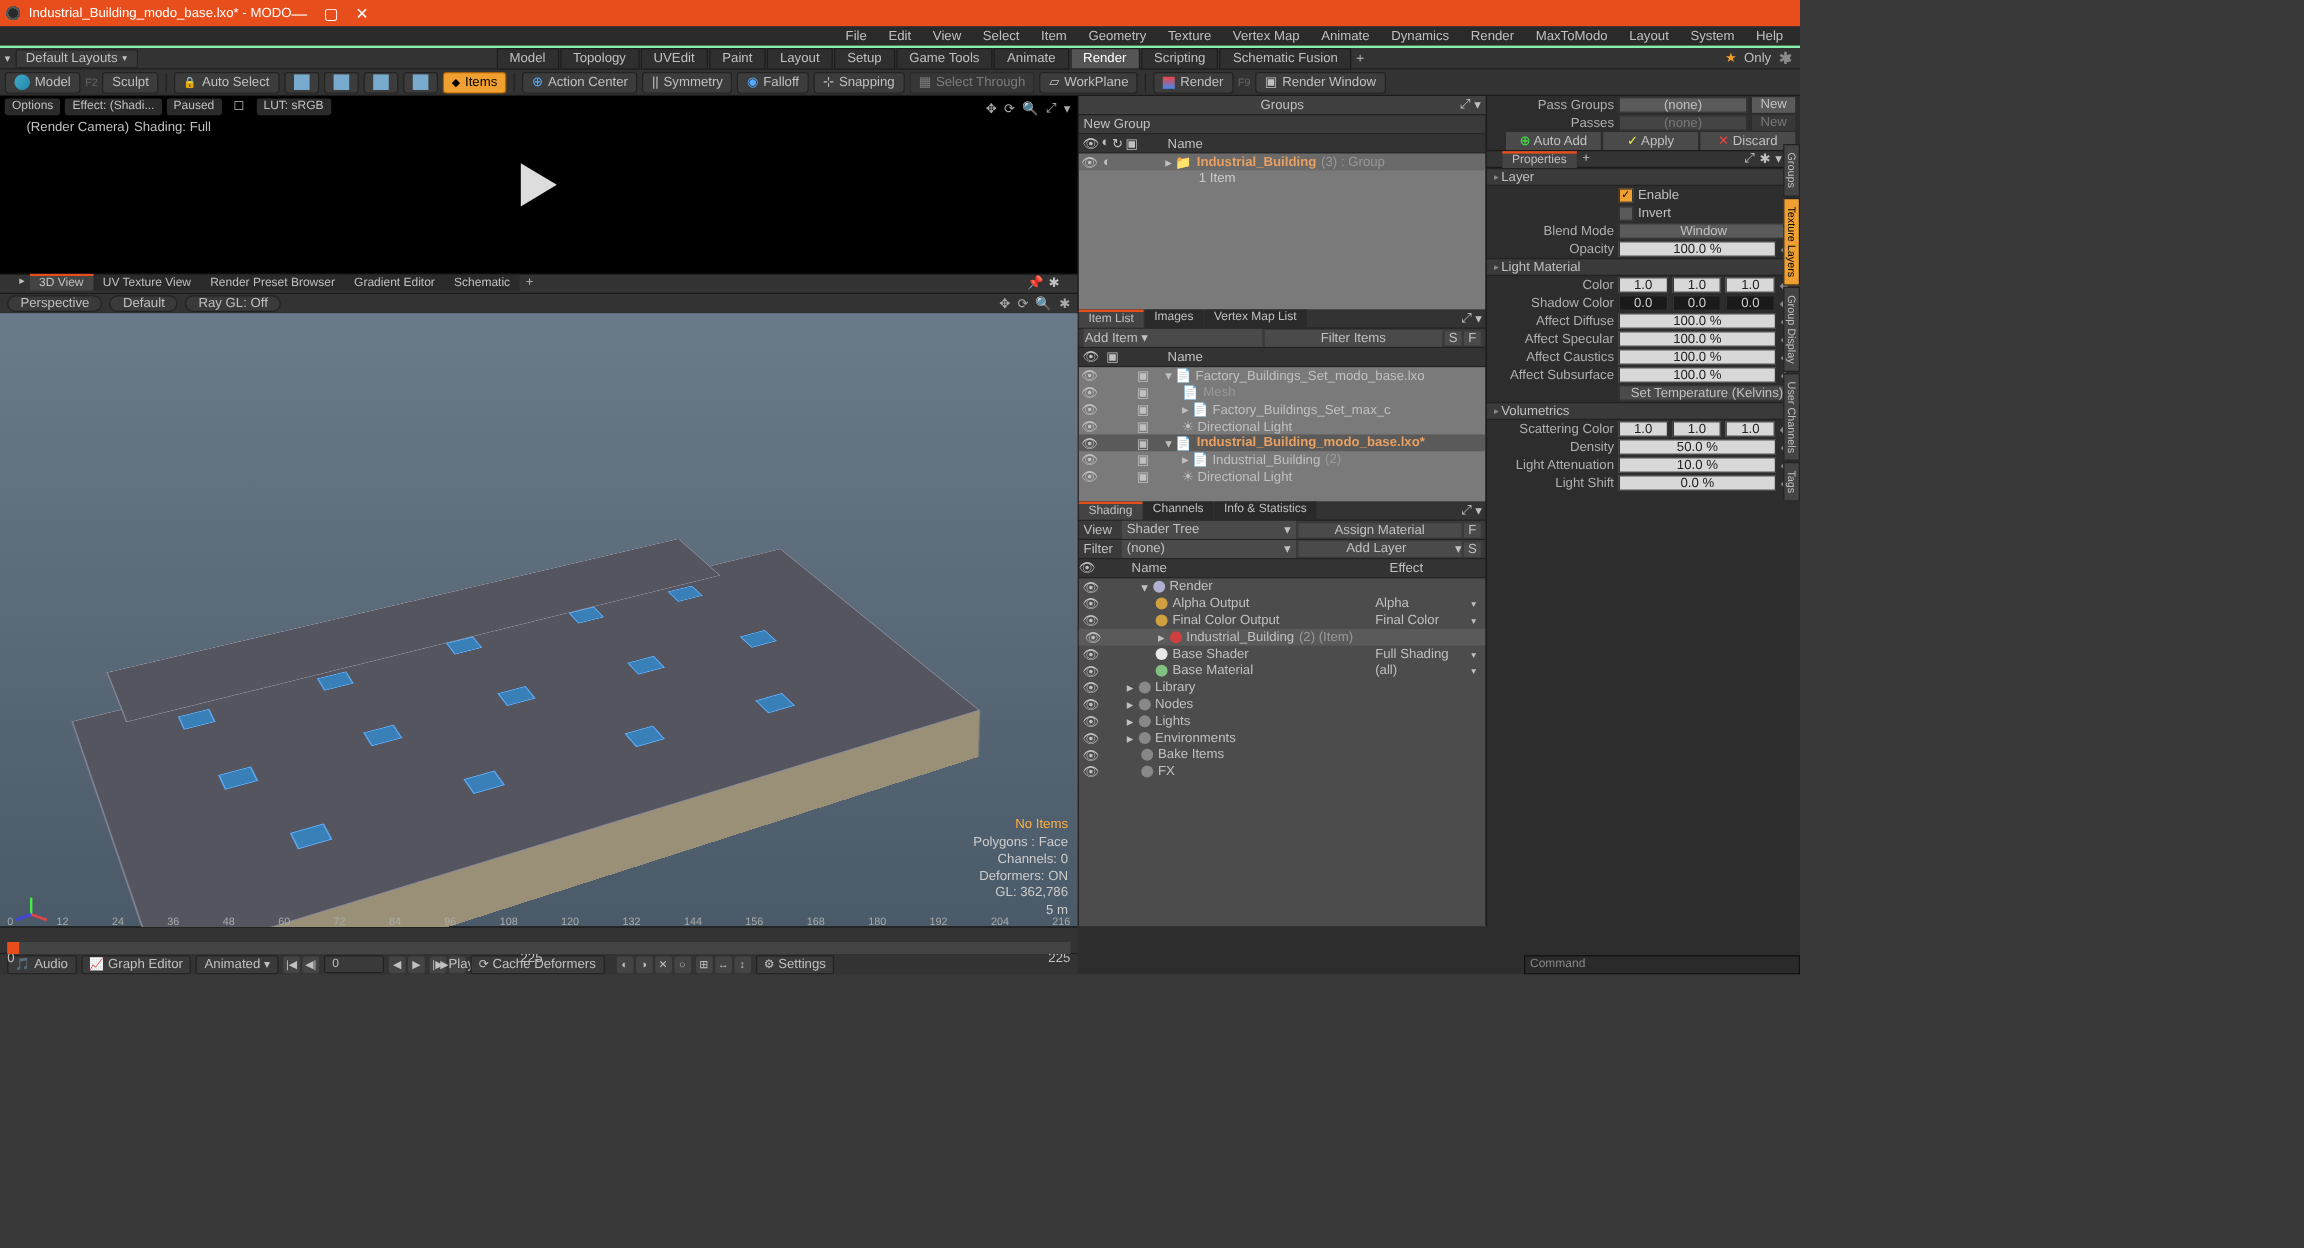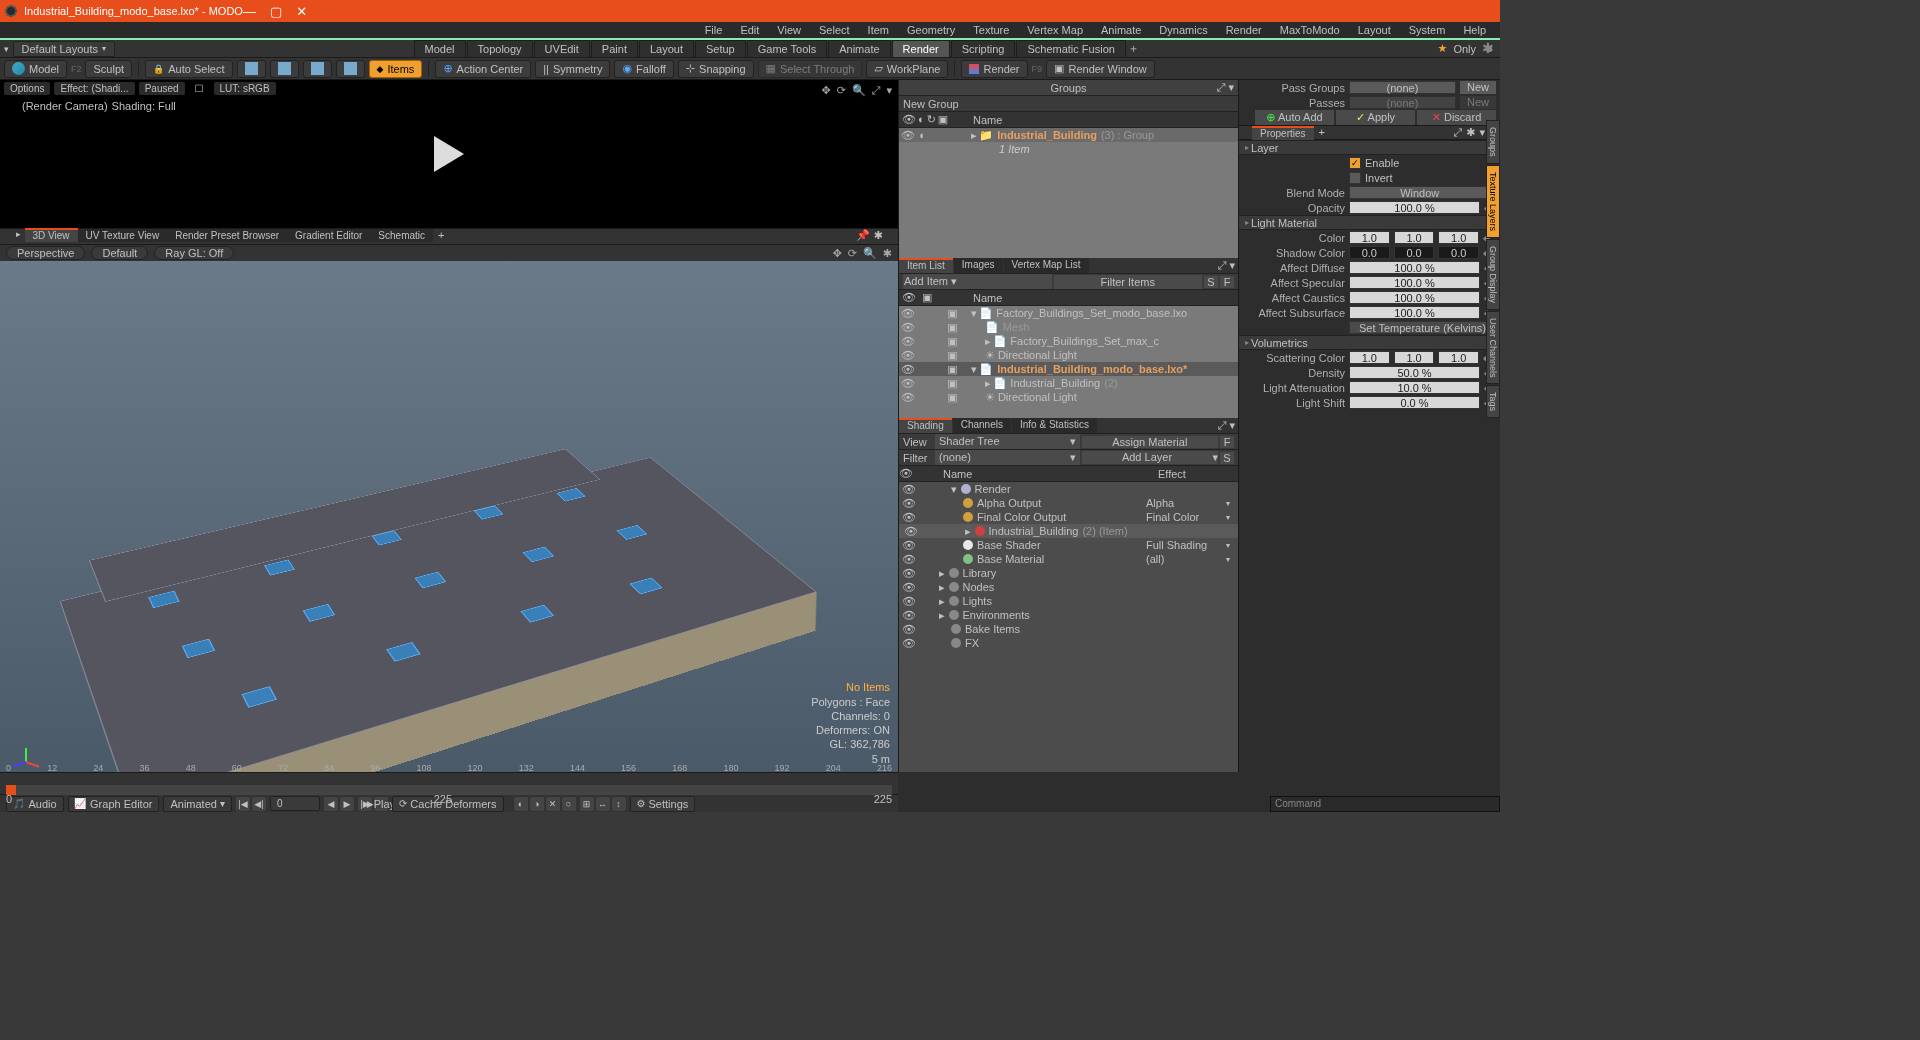--- a/index.html
+++ b/index.html
@@ -91,21 +91,21 @@
 .treehdr .iconcol { width:70px; display:flex; gap:2px; padding:0 3px; }
 .treehdr .namecol { flex:1; padding:0 4px; }
 .row { height:14px; display:flex; align-items:center; font-size:10px; padding:0 2px; }
 .row .icns { width:70px; display:flex; gap:2px; }
 .row .eye { width:13px; text-align:center; }
 .row .nm { display:flex; align-items:center; gap:4px; padding-left:4px; }
 .row.selected { background:#5a5a5a; }
 .row.selected .nm b { color:#e8a060; font-weight:bold; }
 .row .indent0 { padding-left:0; }
 .row .indent1 { padding-left:14px; }
-.row .indent2 { padding-left:28px;font-style:italic; }
+.row .indent2 { padding-left:28px; }
 .sball { width:10px; height:10px; border-radius:50%; display:inline-block; }
 
 
 .ptabs { display:flex; gap:1px; height:16px; background:#333; border-bottom:1px solid #222; }
 .ptabs .pt { padding:1px 8px; background:#2a2a2a; font-size:10px; }
 .ptabs .pt.active { background:#444; border-top:2px solid #e84e1b; padding-top:0; }
 .ptabs .r { margin-left:auto; display:flex; gap:3px; padding:1px 3px; }
 
 
 .shrow { height:14px; display:flex; align-items:center; font-size:10px; }

